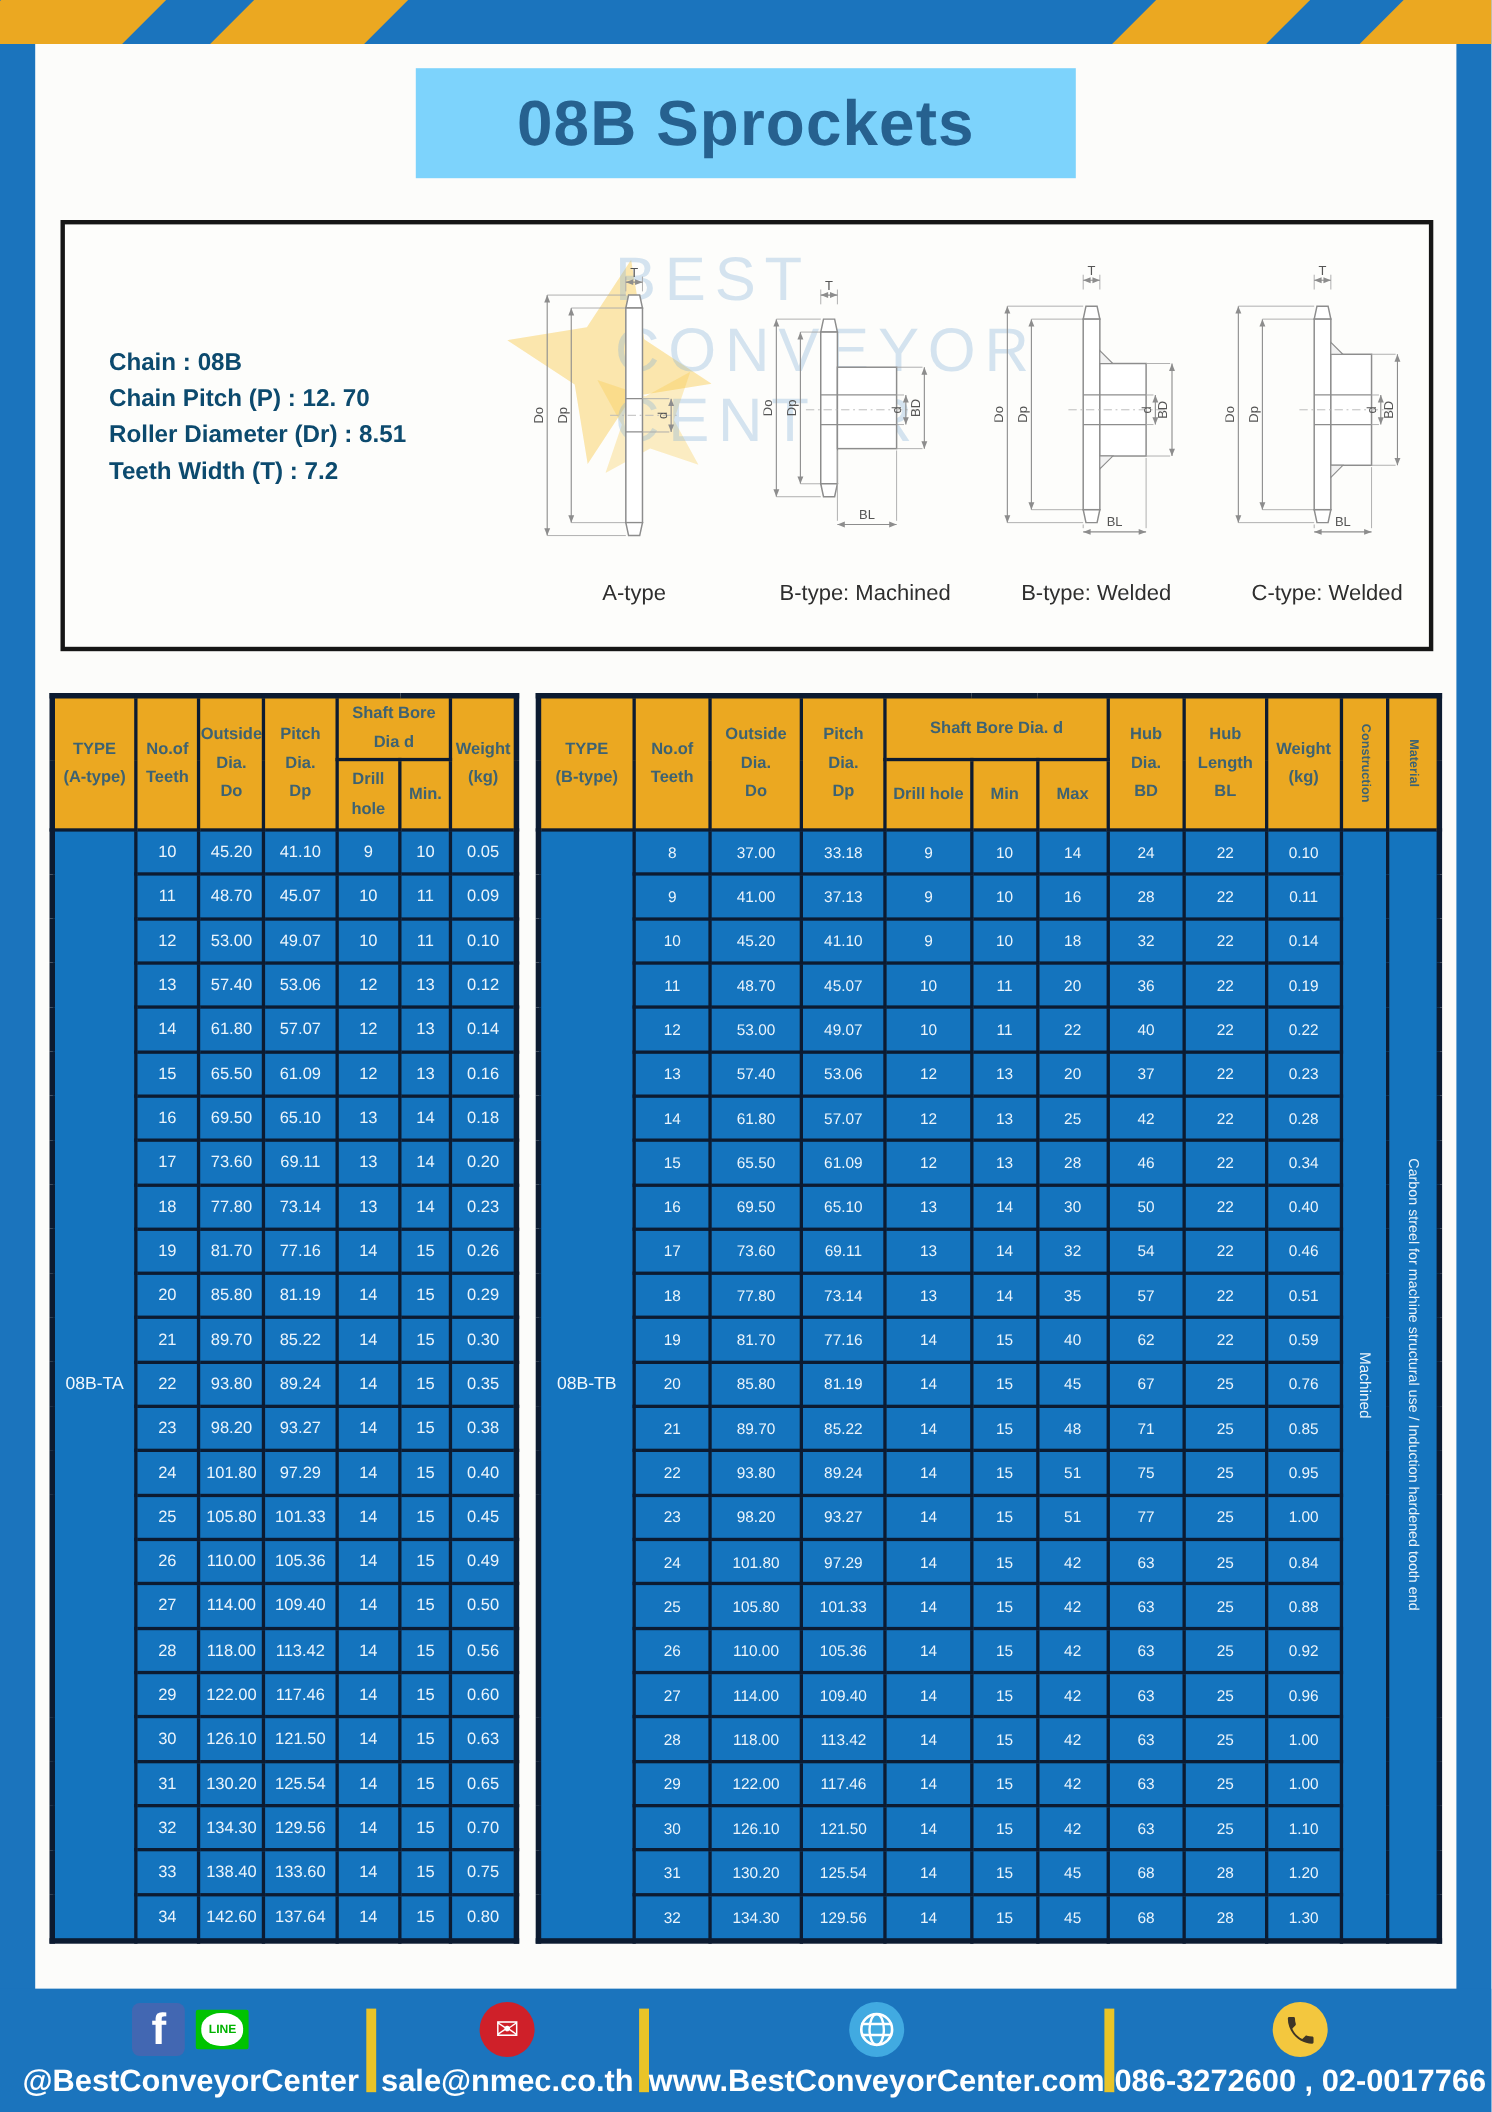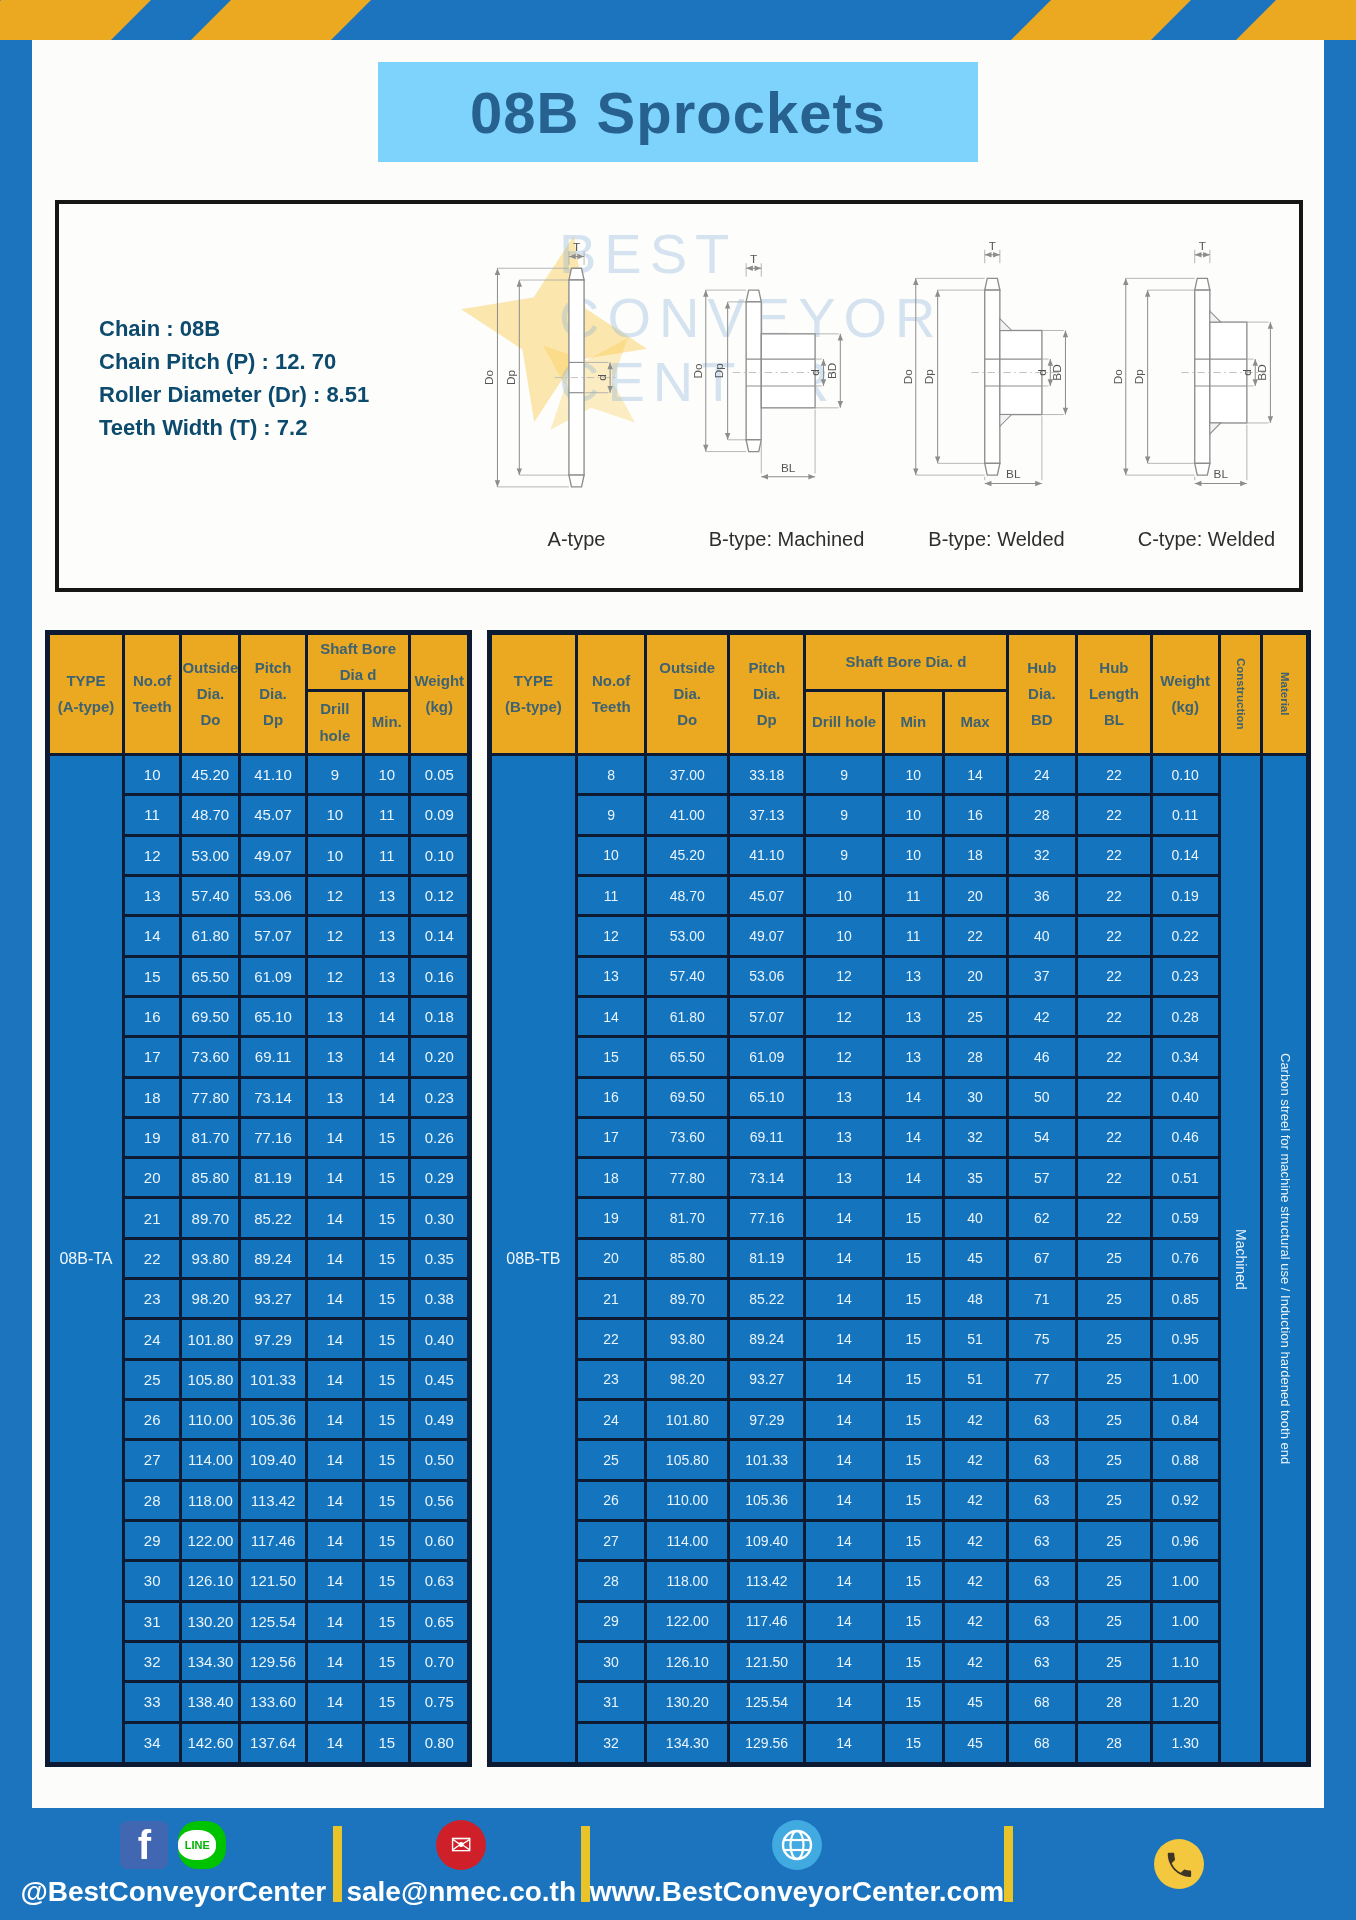--- a/index.html
+++ b/index.html
@@ -67,21 +67,21 @@
   
   .footer{position:absolute;left:0;top:1808px;width:1356px;height:112px;background:#1b74bd;
     display:flex;align-items:center;padding:0 14px}
   .fgroup{display:flex;flex-direction:column;align-items:center;justify-content:center;gap:6px}
   .g1{flex:0 0 24%}.g2{flex:0 0 18%}.g3{flex:0 0 31%}.g4{flex:0 0 25%}
   .fdiv{width:9px;height:76px;background:#e9c428;flex:0 0 auto}
   .ficons{display:flex;gap:10px;align-items:center;height:50px}
   .flabel{color:#ffffff;font-size:28px;font-weight:bold;white-space:nowrap}
   .fb-icon{width:48px;height:48px;background:#4267b2;border-radius:7px;display:flex;align-items:center;justify-content:center;
     color:#fff;font-size:40px;font-weight:bold;line-height:1}
-  .line-icon{width:48px;height:48px;background:#00c300;border-radius:20px;display:flex;align-items:center;}
+  .line-icon{width:48px;height:36px;background:#00c300;border-radius:2px;display:flex;align-items:center;justify-content:center}
   .line-bubble{background:#fff;border-radius:46%;width:38px;height:30px;display:flex;align-items:center;justify-content:center;
     color:#00b300;font-size:11px;font-weight:bold}
   .mail-icon{width:50px;height:50px;background:#cf2029;border-radius:50%;display:flex;align-items:center;justify-content:center;
     color:#fff;font-size:26px}
   .globe-icon{width:50px;height:50px;background:#41aae1;border-radius:50%;display:flex;align-items:center;justify-content:center}
   .phone-icon{width:50px;height:50px;background:#f3c73e;border-radius:50%;display:flex;align-items:center;justify-content:center}
 </style>
 </head>
 <body>
 
@@ -958,16 +958,17 @@
     </div>
     <div class="fdiv"></div>
     <div class="fgroup g4">
       <div class="ficons">
         <div class="phone-icon">
           <svg width="30" height="30" viewBox="0 0 24 24">
             <path fill="#3e3526" d="M6.6 10.8c1.5 3 3.9 5.4 6.9 6.9l2.3-2.3c.3-.3.7-.4 1.1-.2 1.2.4 2.5.6 3.8.6.6 0 1 .4 1 1V20c0 .6-.4 1-1 1C11.3 21 3 12.7 3 2.7 3 2.1 3.4 1.7 4 1.7h3.2c.6 0 1 .4 1 1 0 1.3.2 2.6.6 3.8.1.4 0 .8-.2 1.1l-2.3 2.3z" transform="translate(0 1.3)"></path>
           </svg>
         </div>
       </div>
+      <div class="flabel">086-3272600 , 02-0017766</div>
     </div>
   </div>
 
 </div>
 
 </body></html>

